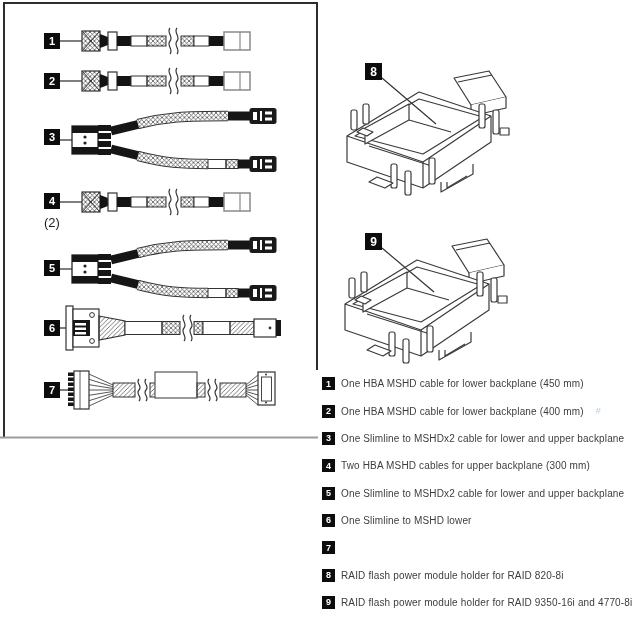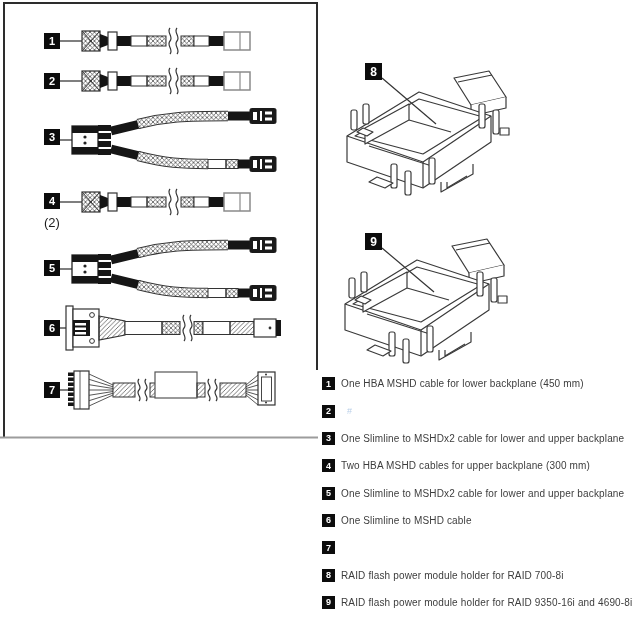--- a/index.html
+++ b/index.html
@@ -256,44 +256,45 @@
   </g>
 </svg>
 
 <ul class="legend">
   <li>
     <span class="lg-badge">1</span>
     <span class="lg-text">One HBA MSHD cable for lower backplane (450 mm)</span>
   </li>
   <li>
     <span class="lg-badge">2</span>
+    <span class="lg-text">One HBA MSHD cable for lower backplane (400 mm)</span>
     <span class="anchor-glyph">#</span>
   </li>
   <li>
     <span class="lg-badge">3</span>
     <span class="lg-text">One Slimline to MSHDx2 cable for lower and upper backplane</span>
   </li>
   <li>
     <span class="lg-badge">4</span>
     <span class="lg-text">Two HBA MSHD cables for upper backplane (300 mm)</span>
   </li>
   <li>
     <span class="lg-badge">5</span>
     <span class="lg-text">One Slimline to MSHDx2 cable for lower and upper backplane</span>
   </li>
   <li>
     <span class="lg-badge">6</span>
-    <span class="lg-text">One Slimline to MSHD cable</span>
+    <span class="lg-text">One Slimline to MSHD lower</span>
   </li>
   <li>
     <span class="lg-badge">7</span>
   </li>
   <li>
     <span class="lg-badge">8</span>
-    <span class="lg-text">RAID flash power module holder for RAID 700-8i</span>
+    <span class="lg-text">RAID flash power module holder for RAID 820-8i</span>
   </li>
   <li>
     <span class="lg-badge">9</span>
-    <span class="lg-text">RAID flash power module holder for RAID 9350-16i and 4690-8i</span>
+    <span class="lg-text">RAID flash power module holder for RAID 9350-16i and 4770-8i</span>
   </li>
 </ul>
 
 </div>
 
 </body></html>

